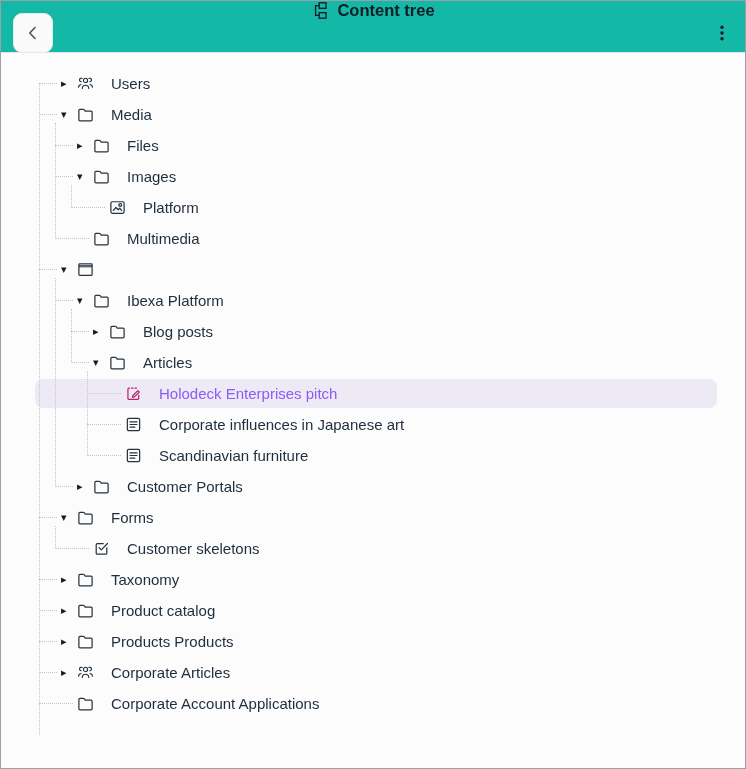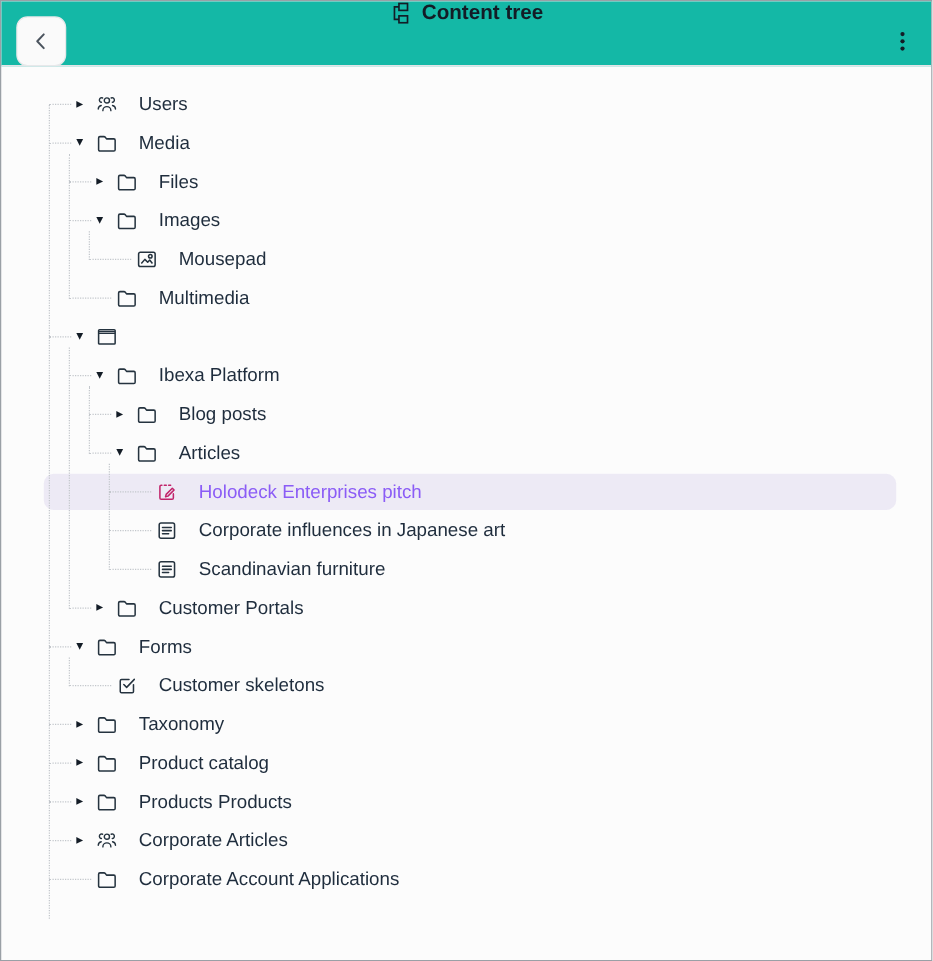--- a/index.html
+++ b/index.html
@@ -170,21 +170,21 @@
     </div>
 
     <div class="row d2">
       <span class="conn c-leaf2"></span>
       <span class="exp"></span>
       <span class="ico">
           <svg width="17" height="17" viewBox="0 0 18 18">
             <use href="#i-image"></use>
           </svg>
         </span>
-      <span class="lbl">Mousepad</span>
+      <span class="lbl">Platform</span>
     </div>
 
     <div class="row d1">
       <span class="conn c-leaf1"></span>
       <span class="exp"></span>
       <span class="ico">
           <svg width="17" height="17" viewBox="0 0 18 18">
             <use href="#i-folder"></use>
           </svg>
         </span>

